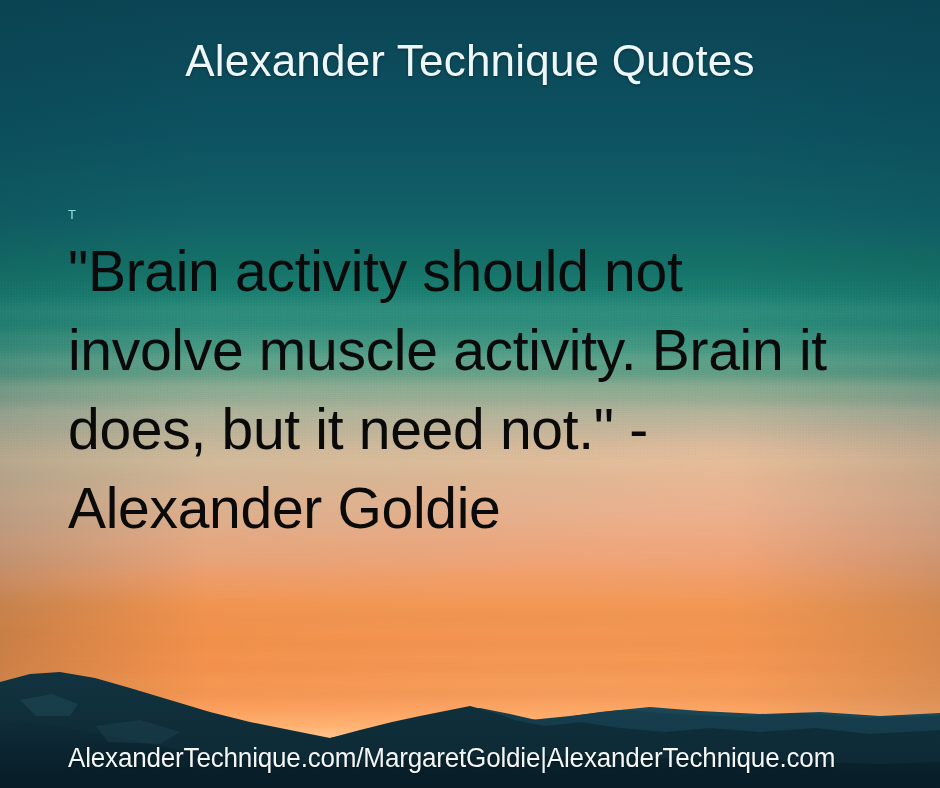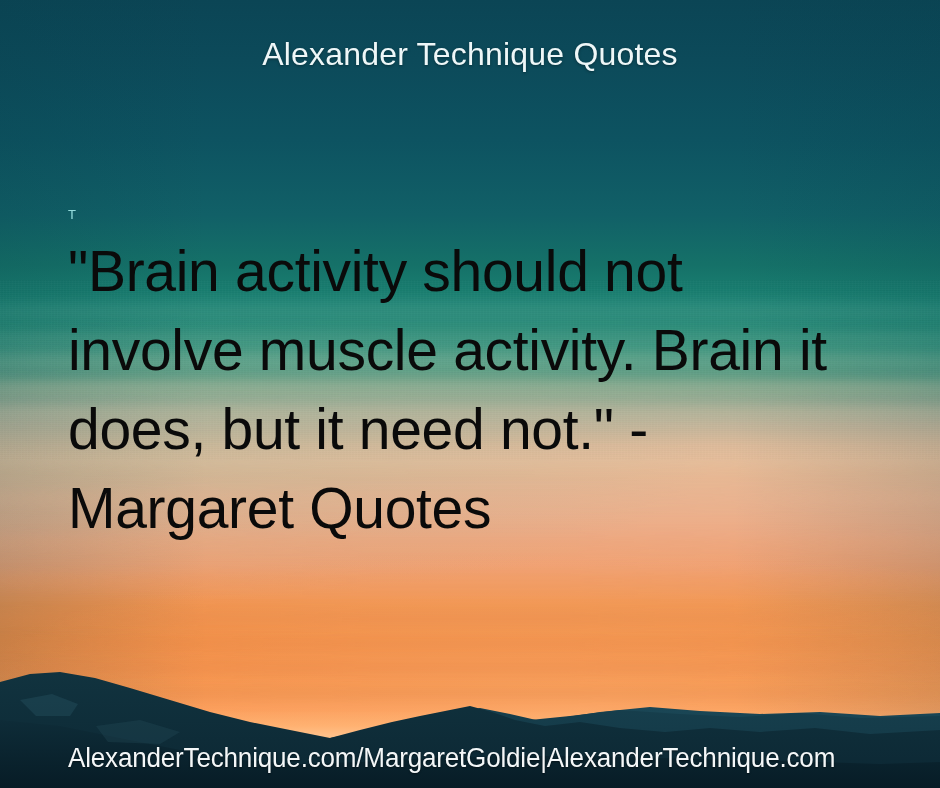--- a/index.html
+++ b/index.html
@@ -113,21 +113,21 @@
   
   .ridges { position: absolute; left:0; top:0; width:940px; height:788px; pointer-events:none; }
 
   
   .title {
     position: absolute;
     left: 0; right: 0;
     top: 36px;
     text-align: center;
     color: #eef7f8;
-    font-size: 32px;
+    font-size: 44px;
     font-weight: 400;
     letter-spacing: 0.2px;
     text-shadow: 0 1px 3px rgba(0,0,0,0.35);
     white-space: nowrap;
   }
 
   .marker-t {
     position: absolute;
     left: 68px;
     top: 208px;
@@ -229,18 +229,18 @@
   </svg>
 
   <div class="title">Alexander Technique Quotes</div>
 
   <div class="marker-t">T</div>
 
   <div class="quote">
     <div>"Brain activity should not</div>
     <div>involve muscle activity. Brain it</div>
     <div>does, but it need not." -</div>
-    <div>Margaret Quotes</div>
+    <div>Alexander Goldie</div>
   </div>
 
   <div class="footer">AlexanderTechnique.com/MargaretGoldie|AlexanderTechnique.com</div>
 
 </div>
 
 </body></html>

